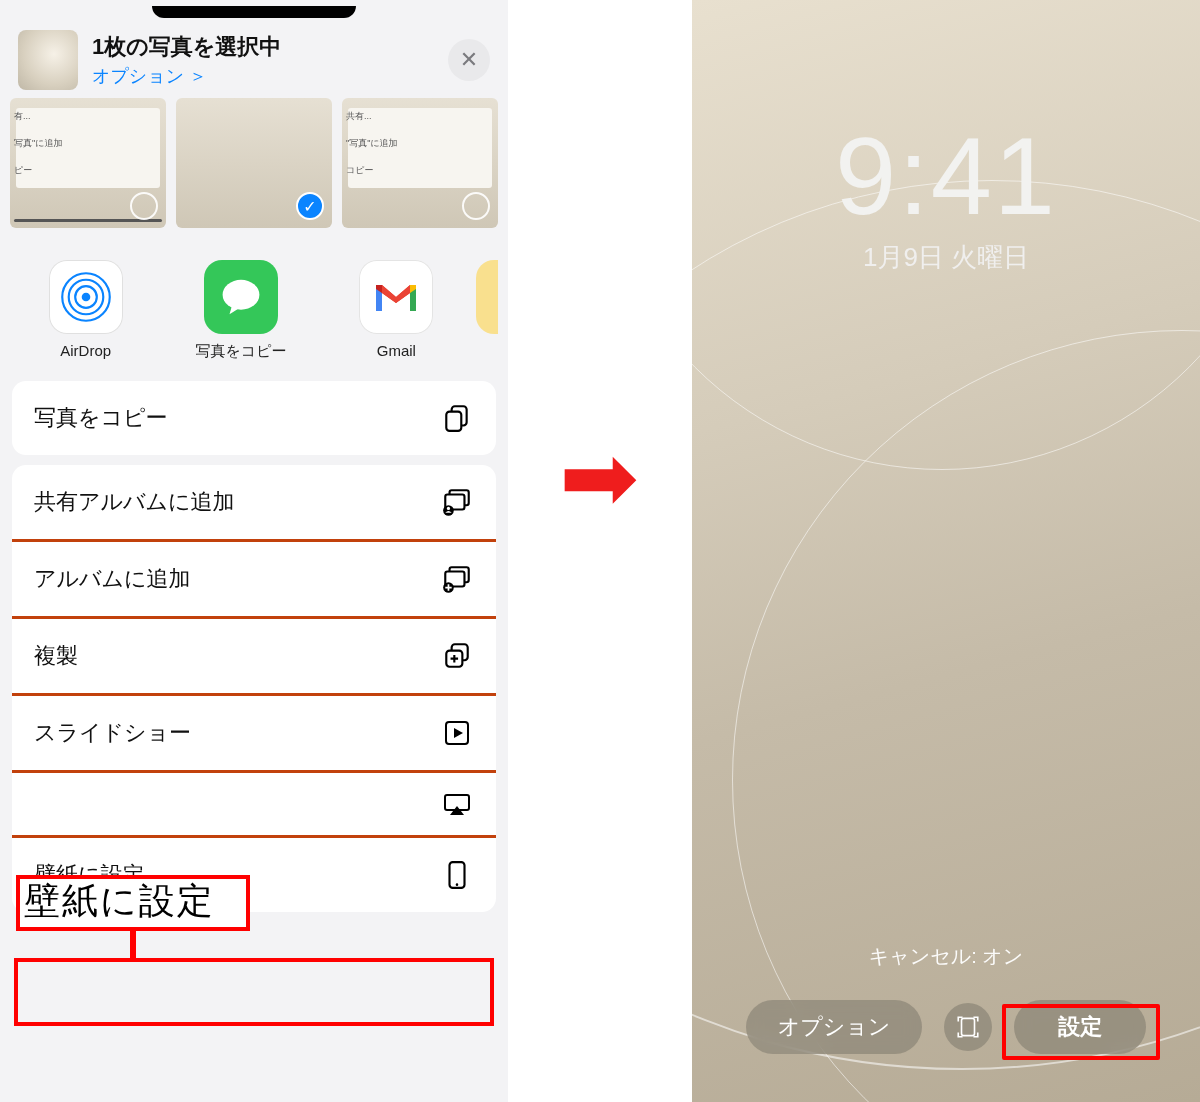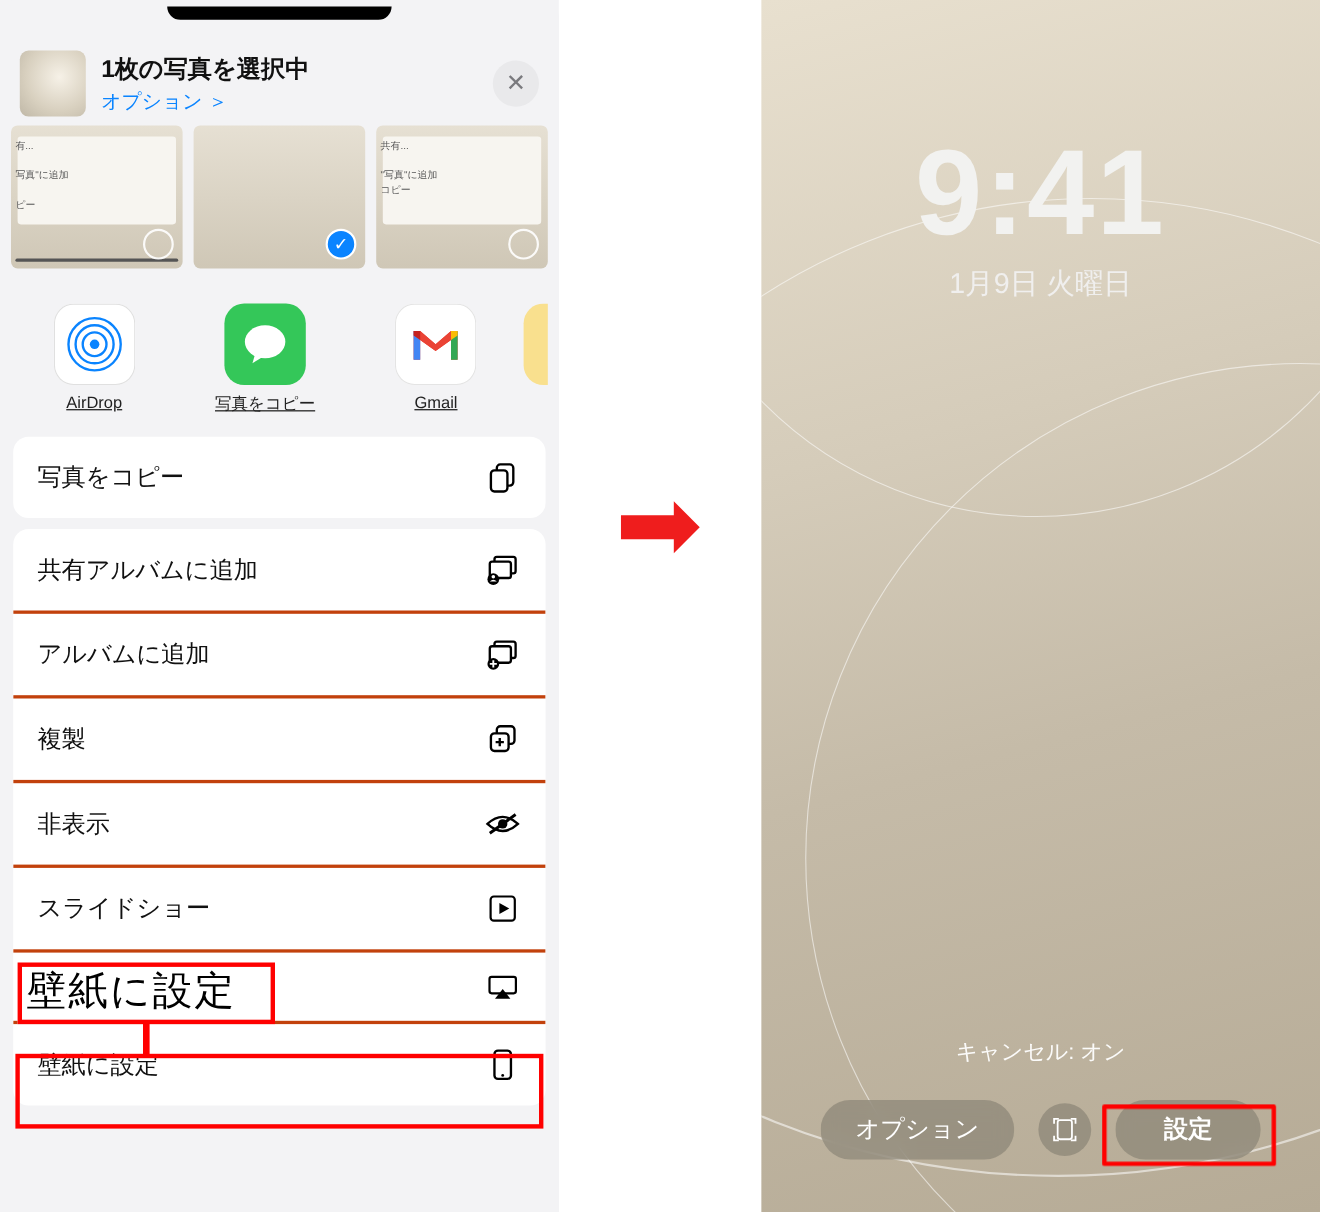--- a/index.html
+++ b/index.html
@@ -7,39 +7,39 @@
   .phone { position: relative; width: 508px; height: 1102px; overflow: hidden; }
   .phone.left { background: #f3f3f5; }
   .phone.right { margin-left: 184px; }
 
   
   .arrow-wrap { position: absolute; left: 514px; top: 430px; width:170px; display:flex; align-items:center; justify-content:center; }
   .arrow-icon { font-size: 95px; color:#ef1d1d; line-height:1; }
 
   
   .left .notch { position: absolute; top: 6px; left: 30%; width: 40%; height: 12px; background: #000; border-radius: 0 0 30px 30px; }
-  .share-sheet { position: absolute; top: 0; left: 0; right: 0; bottom: 0; background: #f3f3f5; border-top-left-radius: 14px; border-top-right-radius: 14px; padding-top: 36px; }
+  .share-sheet { position: absolute; top: 0; left: 0; right: 0; bottom: 0; background: #f3f3f5; border-top-left-radius: 14px; border-top-right-radius: 14px; padding-top: 20px; }
 
   .share-header { display: flex; align-items: center; padding: 10px 18px 14px; gap: 14px; }
   .thumb-small { width: 60px; height: 60px; border-radius: 8px; background: radial-gradient(circle at 60% 40%, #f6f1e7 0%, #d8d0bf 60%, #bfb7a6 100%); flex: none; }
   .share-header-txt { flex: 1; }
   .share-title { font-size: 22px; font-weight: 600; color:#111; }
   .share-options { font-size: 18px; color:#0a84ff; margin-top: 2px; }
   .close-btn { width: 42px; height: 42px; border-radius: 50%; background: #e9e9eb; display:flex; align-items:center; justify-content:center; color:#7a7a7e; font-size: 22px; font-weight: 500; }
 
   .photo-row { display:flex; gap: 10px; padding: 0 10px 10px; margin-top: -6px; }
   .photo-thumb { position: relative; flex:1; height: 130px; border-radius: 6px; overflow:hidden; background: linear-gradient(180deg,#e6e0d3 0%,#cfc7b6 100%); }
   .photo-thumb .shelf { position:absolute; left:6px; right:6px; top:10px; bottom:40px; background:#f7f5f0; border-radius:3px; }
   .line { position:absolute; left:4px; right:4px; height:3px; background:#555; border-radius:2px; }
   .sel { position:absolute; right:8px; bottom:8px; width:28px; height:28px; border-radius:50%; border:2px solid rgba(255,255,255,.9); }
   .sel.checked { background:#0a84ff; border-color:#fff; display:flex; align-items:center; justify-content:center; color:#fff; font-size:16px; }
   .mini-label { font-size:9px; color:#555; }
 
   .apps-row { display:flex; padding: 22px 8px 10px; }
-  .app { flex:1; display:flex; flex-direction:column; align-items:center; gap:8px;text-decoration:underline; }
+  .app { flex:1; display:flex; flex-direction:column; align-items:center; gap:8px; }
   .app-icon { width: 74px; height: 74px; border-radius: 18px; display:flex; align-items:center; justify-content:center; font-size:36px; color:#fff; }
   .airdrop { background:#fff; box-shadow:0 0 0 1px #e0e0e0 inset; position:relative; }
   .airdrop svg { width:54px; height:54px; }
   .imsg { background:#34c759; }
   .mail { background:#1d8cf0; }
   .gm { background:#fff; box-shadow:0 0 0 1px #e4e4e4 inset; }
   .gm svg { width:48px; height:36px; }
   .notes { background:#f9e08e; border-radius:18px 0 0 18px; width:22px; height:74px; }
   .app-label { font-size: 15px; color:#222; }
 
@@ -56,21 +56,21 @@
 
   
   .wallpaper { position:absolute; inset:0; background: linear-gradient(165deg,#e8e0cf 0%,#d5ccba 35%,#c5bba8 60%,#b6ab96 100%); overflow:hidden; }
   .curve { position:absolute; border:1px solid rgba(255,255,255,.55); border-radius:50%; }
   .c1 { width:1400px; height:1400px; left:-430px; top:-330px; border-width:2px; }
   .c2 { width:1100px; height:1100px; left:-250px; top:180px; }
   .c3 { width:900px; height:900px; left:40px; top:330px; }
   .c4 { width:700px; height:700px; left:-100px; top:-230px; }
 
   .apple-logo { position:absolute; top:62px; left:50%; transform:translateX(-50%); font-size:46px; color:#3a3a3a; }
-  .clock { position:absolute; top:112px; left:0; right:0; text-align:center; font-size:110px; font-weight:700; color:#f2f2f0; letter-spacing:2px; }
+  .clock { position:absolute; top:112px; left:0; right:0; text-align:center; font-size:110px; font-weight:400; color:#f2f2f0; letter-spacing:2px; }
   .date { position:absolute; top:240px; left:0; right:0; text-align:center; font-size:26px; color:#f0efee; }
 
   .parallax { position:absolute; bottom:132px; left:0; right:0; text-align:center; font-size:20px; color:#fff; opacity:.95; }
 
   .btn-row { position:absolute; bottom:48px; left:0; right:0; display:flex; align-items:center; justify-content:center; gap:22px; }
   .pill { background:rgba(130,125,112,.6); color:#fff; font-size:22px; padding: 12px 32px; border-radius:30px; backdrop-filter: blur(8px); }
   .pill.wide { padding:12px 44px;font-weight:bold; }
   .icon-btn { width:48px; height:48px; border-radius:50%; background:rgba(130,125,112,.6); display:flex; align-items:center; justify-content:center; color:#fff; }
   .highlight-right { position:absolute; border:4px solid #ff0000; bottom:42px; right:40px; width:158px; height:56px; border-radius:2px; pointer-events:none; }
 </style>
@@ -103,21 +103,21 @@
         <div class="sel"></div>
       </div>
       <div class="photo-thumb">
         <div class="sel checked">✓</div>
       </div>
       <div class="photo-thumb">
         <div class="shelf"></div>
         <div style="position:absolute;left:4px;top:12px;">
           <div class="mini-label">共有...</div>
           <div class="mini-label" style="margin-top:14px;">"写真"に追加</div>
-          <div class="mini-label" style="">コピー</div>
+          <div class="mini-label" style="margin-top:14px;">コピー</div>
         </div>
         <div class="sel"></div>
       </div>
     </div>
 
     <div class="apps-row">
       <div class="app">
         <div class="app-icon airdrop">
           <svg viewBox="0 0 100 100">
               <circle cx="50" cy="50" r="8" fill="#0a84ff"></circle>
@@ -191,30 +191,20 @@
             </svg>
         </span>
       </div>
       <div class="action-row">
         <span>複製</span>
         <span class="row-icon">
           <svg viewBox="0 0 28 28" width="30" height="30">
               <rect x="9" y="3" width="15" height="15" rx="3" fill="none" stroke="#000" stroke-width="2"></rect>
               <rect x="4" y="9" width="15" height="15" rx="3" fill="#fff" stroke="#000" stroke-width="2"></rect>
               <path d="M11.5 13 L11.5 20 M8 16.5 L15 16.5" stroke="#000" stroke-width="2"></path>
-            </svg>
-        </span>
-      </div>
-      <div class="action-row">
-        <span>非表示</span>
-        <span class="row-icon">
-          <svg viewBox="0 0 30 20" width="32" height="22">
-              <path d="M2 10 Q15 -2 28 10 Q15 22 2 10 Z" fill="none" stroke="#000" stroke-width="2"></path>
-              <circle cx="15" cy="10" r="4" fill="#000"></circle>
-              <line x1="4" y1="18" x2="26" y2="2" stroke="#000" stroke-width="2.5"></line>
             </svg>
         </span>
       </div>
       <div class="action-row">
         <span>スライドショー</span>
         <span class="row-icon">
           <svg viewBox="0 0 28 28" width="28" height="28">
               <rect x="3" y="3" width="22" height="22" rx="3" fill="none" stroke="#000" stroke-width="2"></rect>
               <path d="M11 9 L20 14 L11 19 Z" fill="#000"></path>
             </svg>

